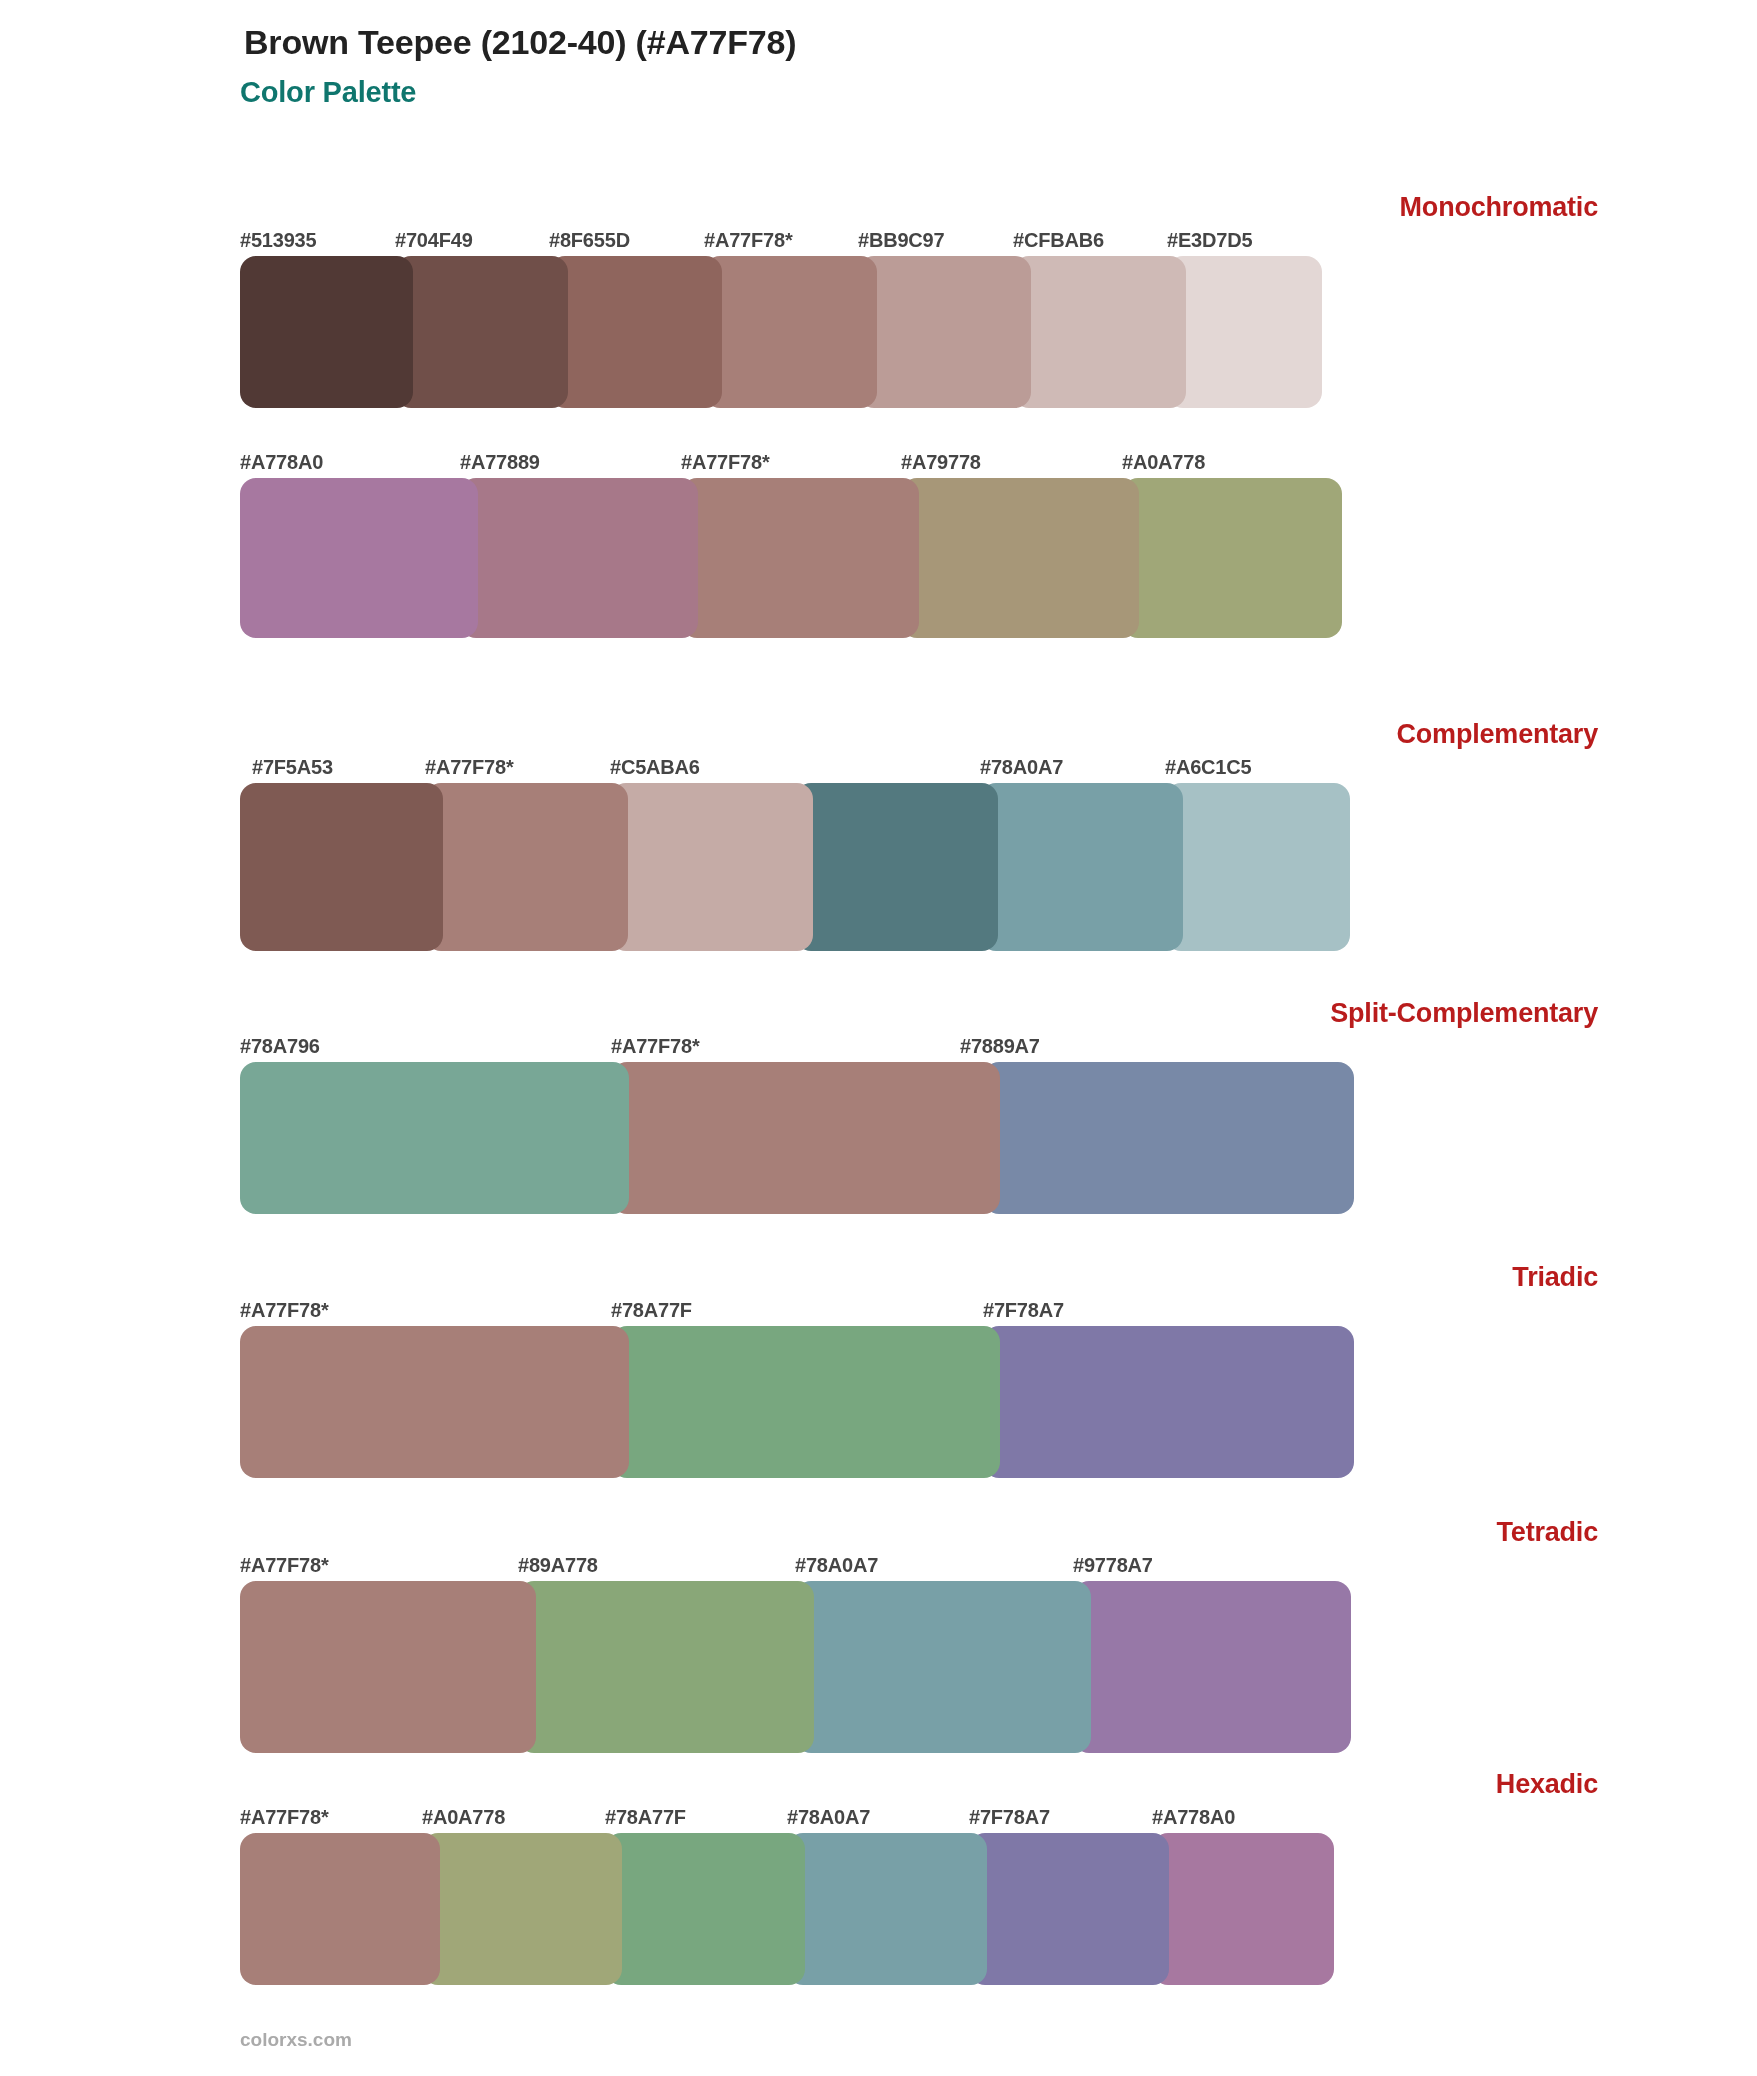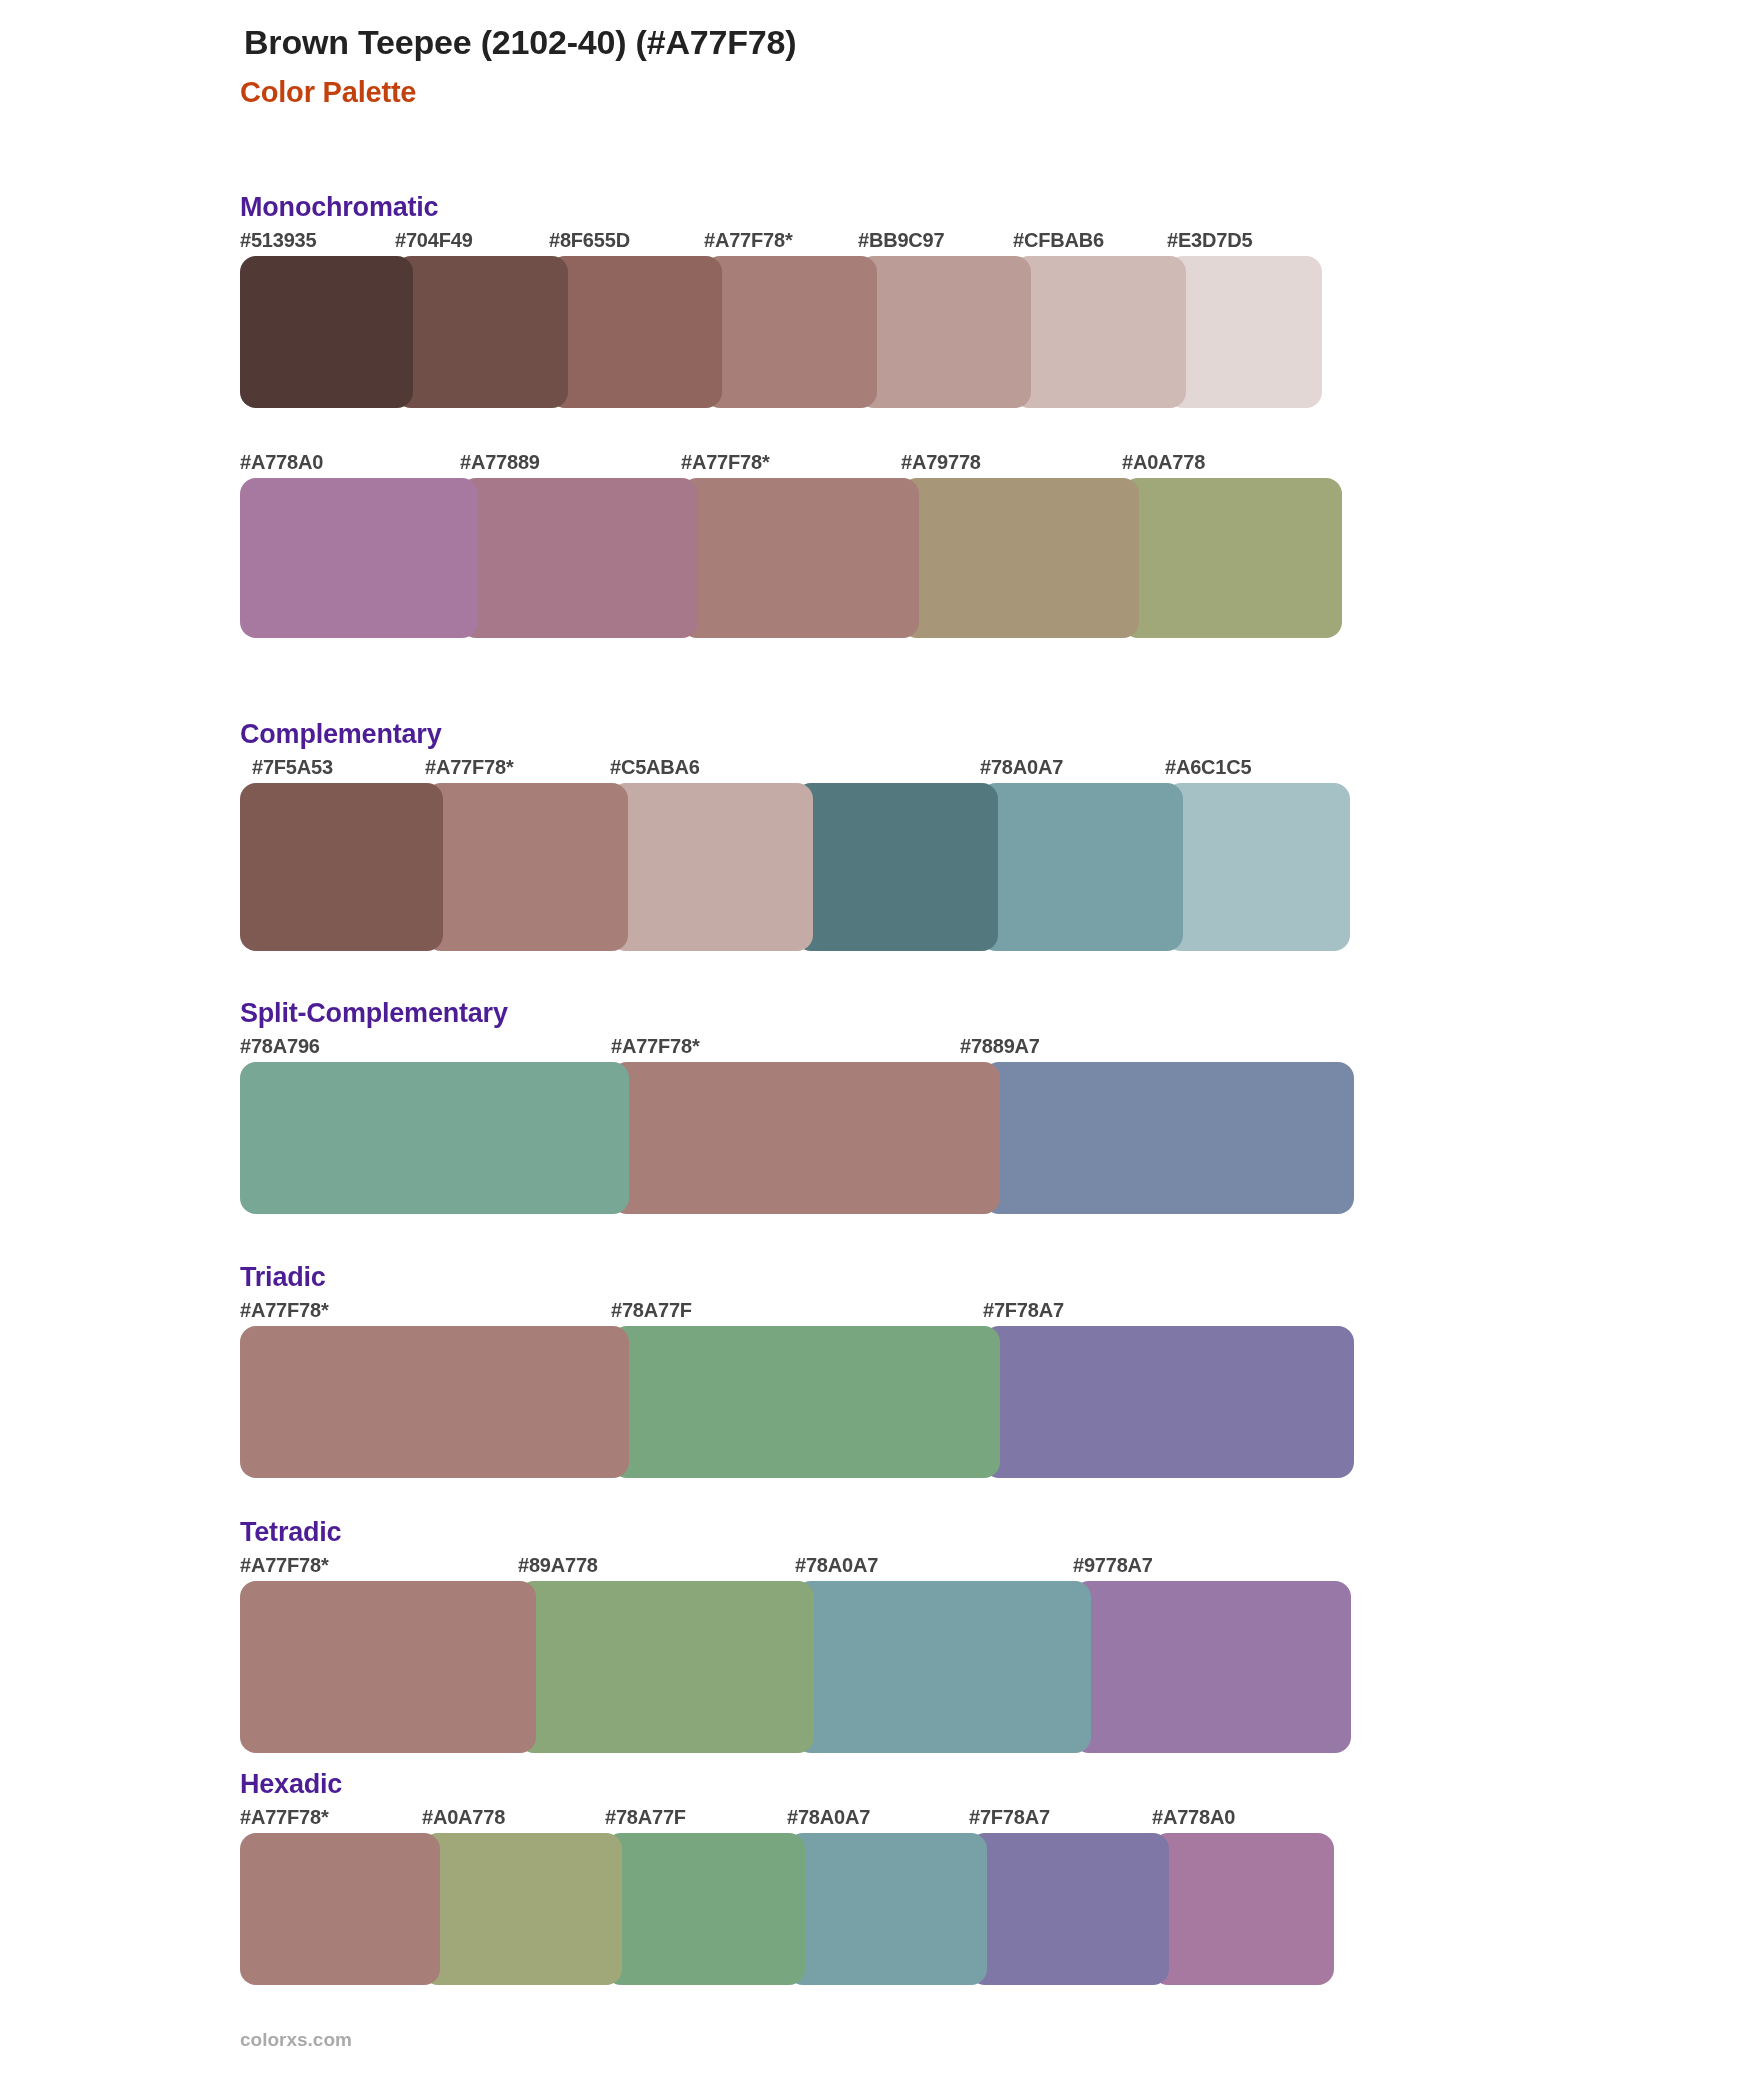--- a/index.html
+++ b/index.html
@@ -36,41 +36,42 @@
     font-weight: bold;
     color: #222222;
     letter-spacing: -0.2px;
     line-height: 1.22;
     margin: 4px;
     white-space: nowrap;
   }
   .subtitle {
     font-size: 29px;
     font-weight: bold;
-    color: #c2410c;
+    color: #0f766e;
     letter-spacing: -0.2px;
     line-height: 1.25;
     margin: 11.2px 0 0 0;
     white-space: nowrap;
   }
 
   
   .section {
     position: absolute;
     left: 240px;
     width: 1358px;
   }
   .section-title {
     font-size: 27px;
     font-weight: bold;
-    color: #4c1d95;
+    color: #b91c1c;
     letter-spacing: -0.2px;
     margin: 0 0 6.4px 0;
     line-height: 1.15;
     white-space: nowrap;
+    text-align: right;
   }
 
   .labels {
     position: relative;
     height: 27px;
   }
   .hexlabel {
     position: absolute;
     top: 0;
     font-size: 20px;

